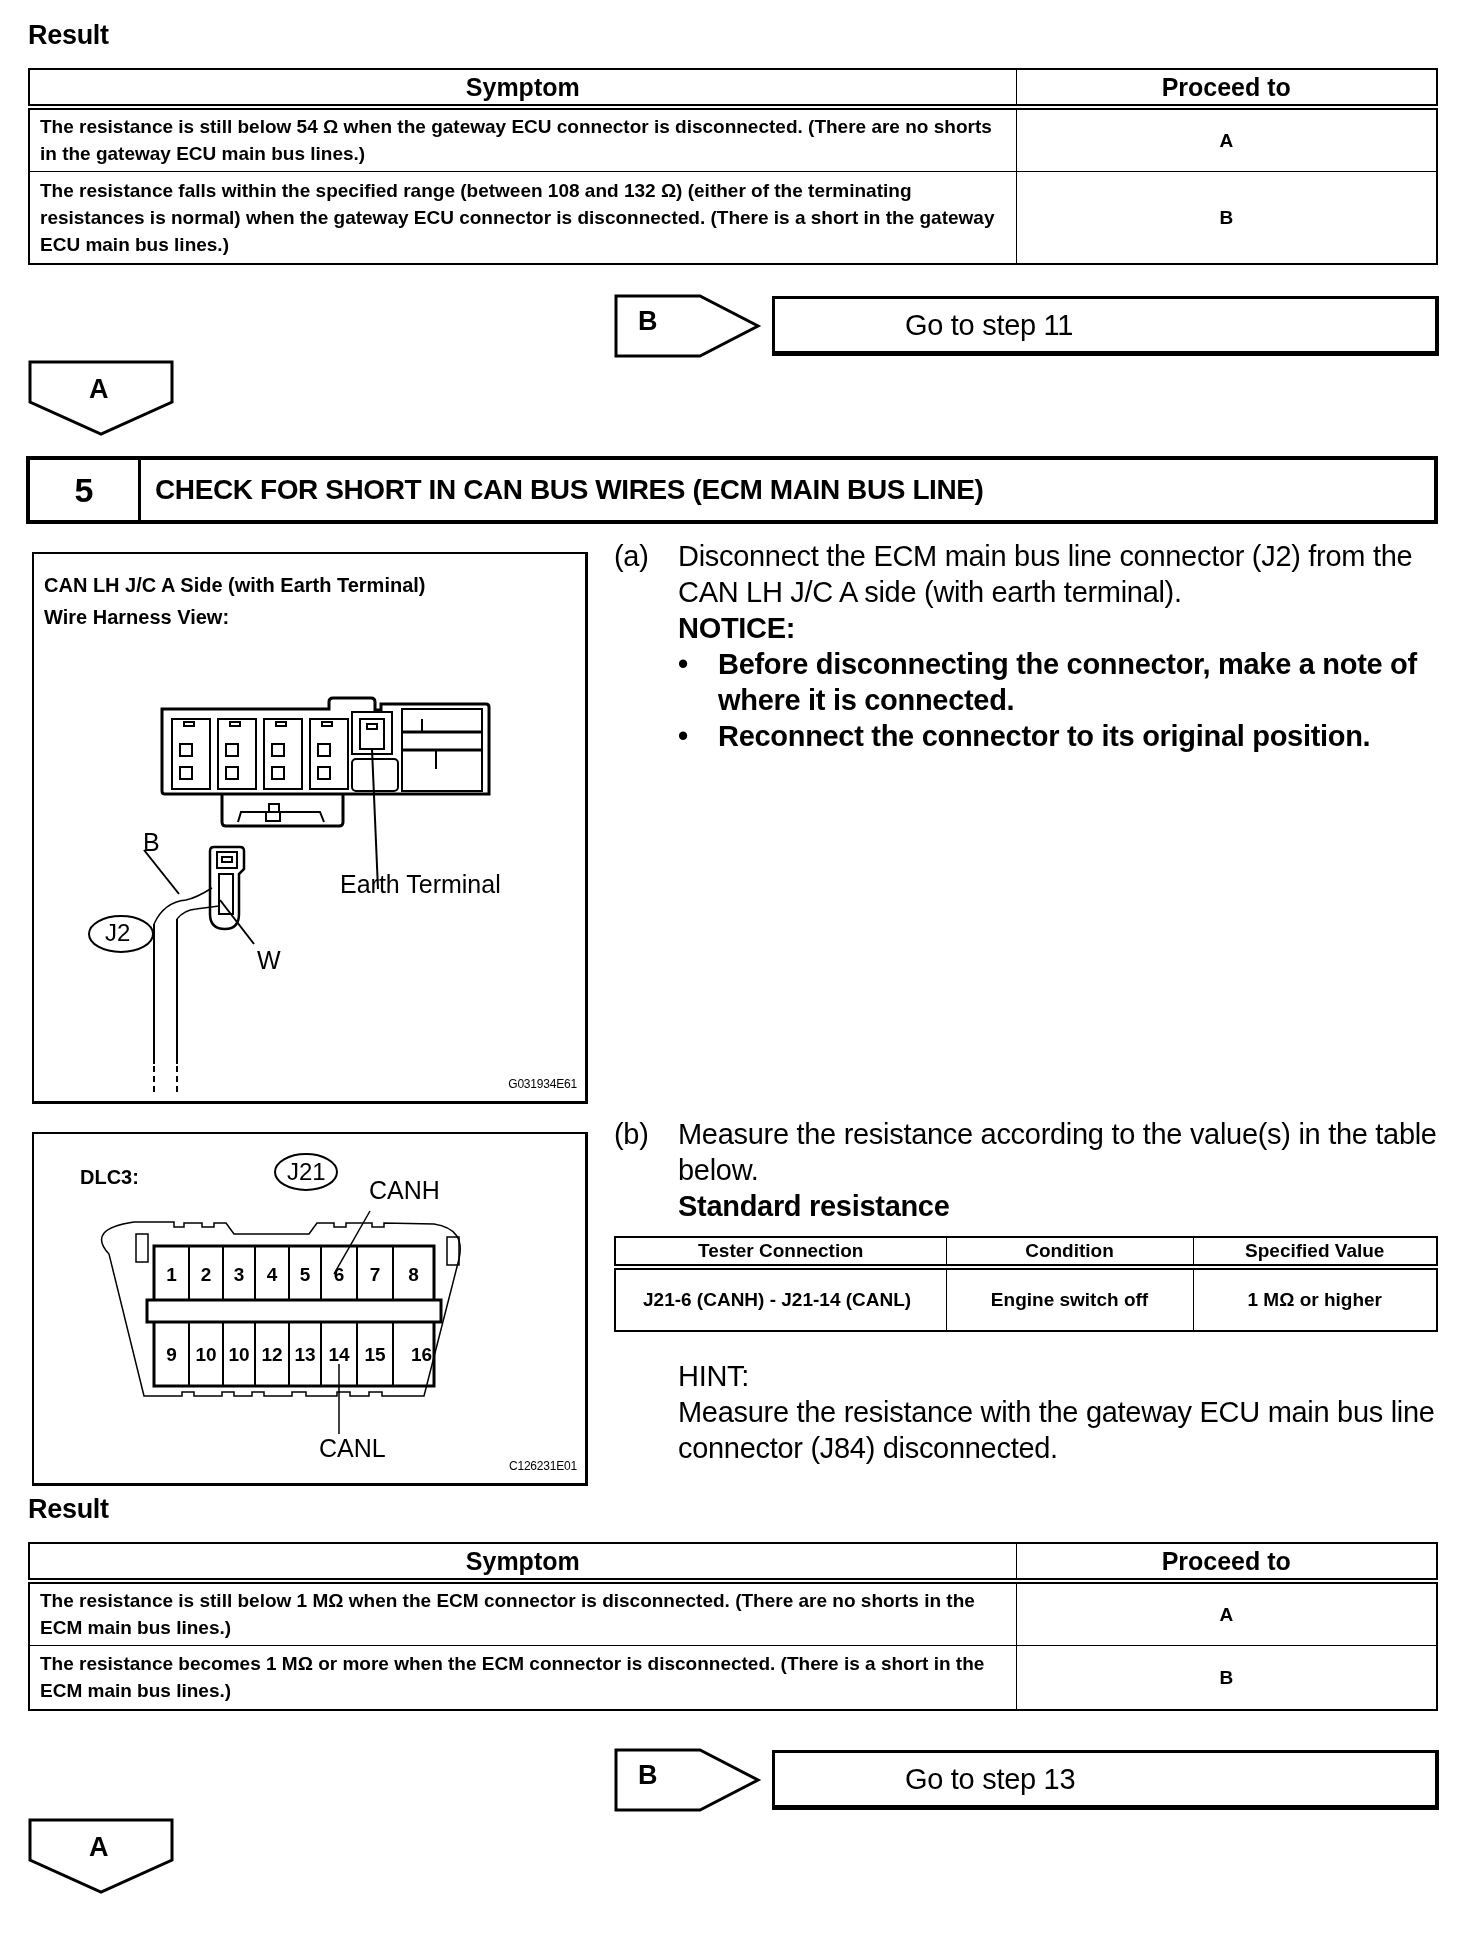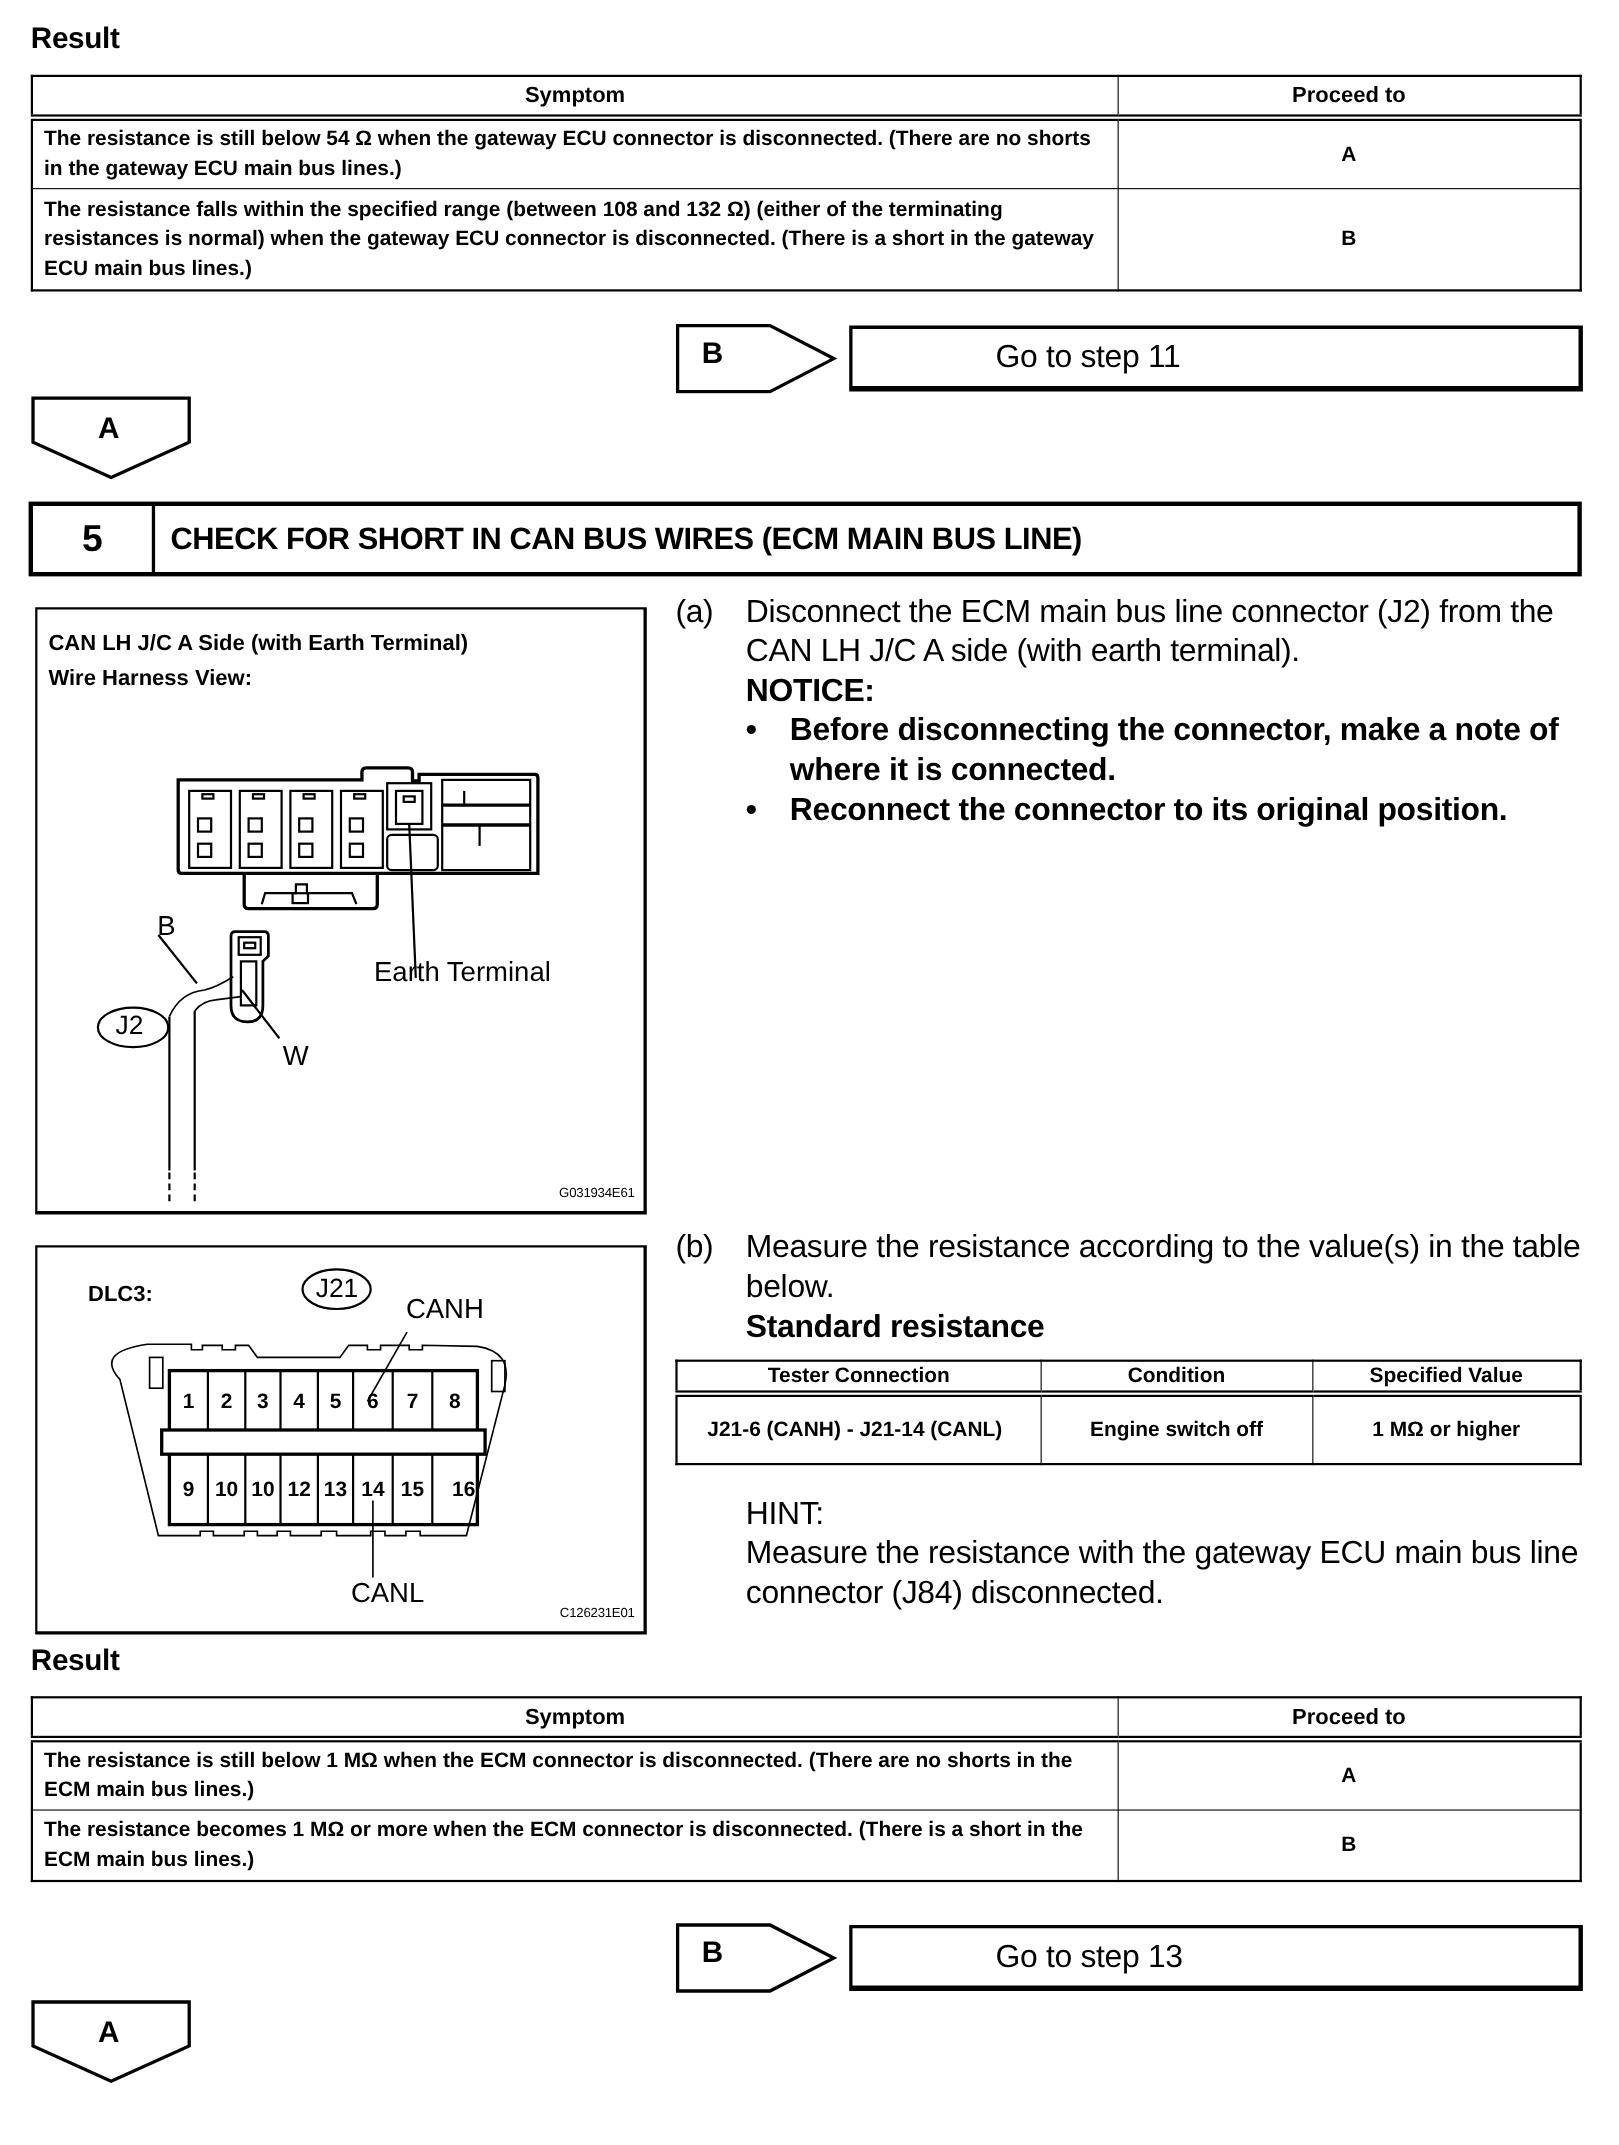--- a/index.html
+++ b/index.html
@@ -27,21 +27,21 @@
     font-weight: bold;
     font-size: 19px;
     line-height: 27px;
   }
   .rtable th, .rtable td {
     border: 1px solid #000;
     vertical-align: middle;
   }
   .rtable th {
     text-align: center;
-    font-size: 20px;
+    font-size: 25px;
     font-weight: bold;
     height: 38px;
     border-bottom: 6px double #000;
   }
   .rtable td.sym { padding: 2px 10px; text-align: left; }
   .rtable td.proc { text-align: center; }
 
   
   .b-marker { position: absolute; }
   .goto-box {

